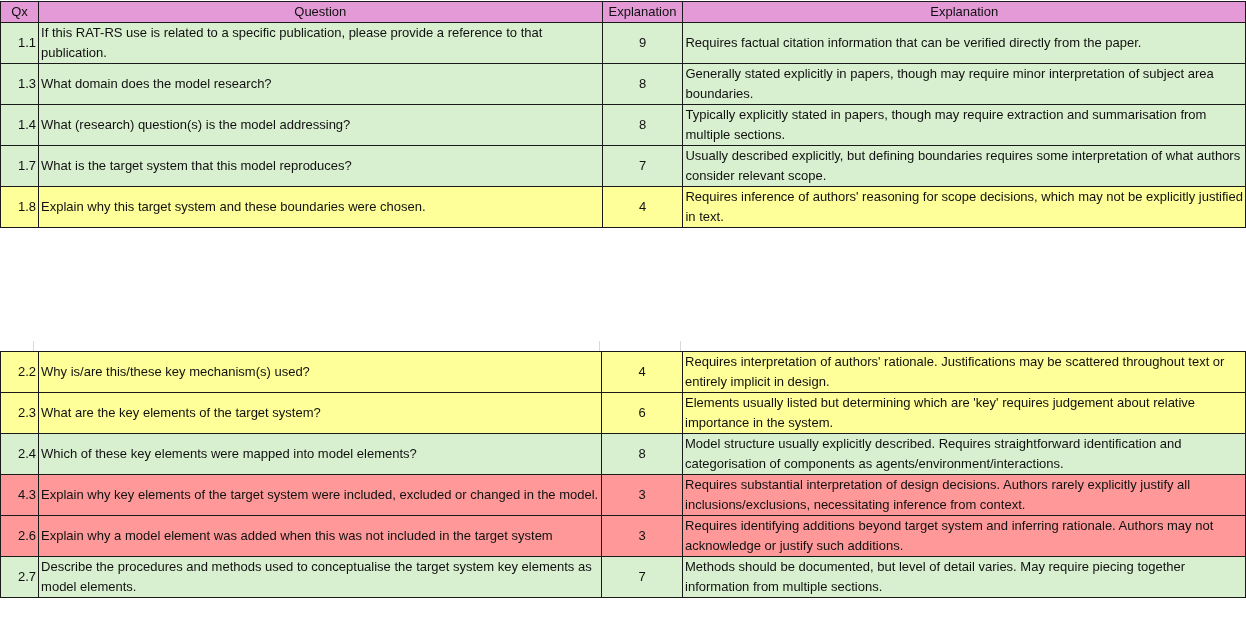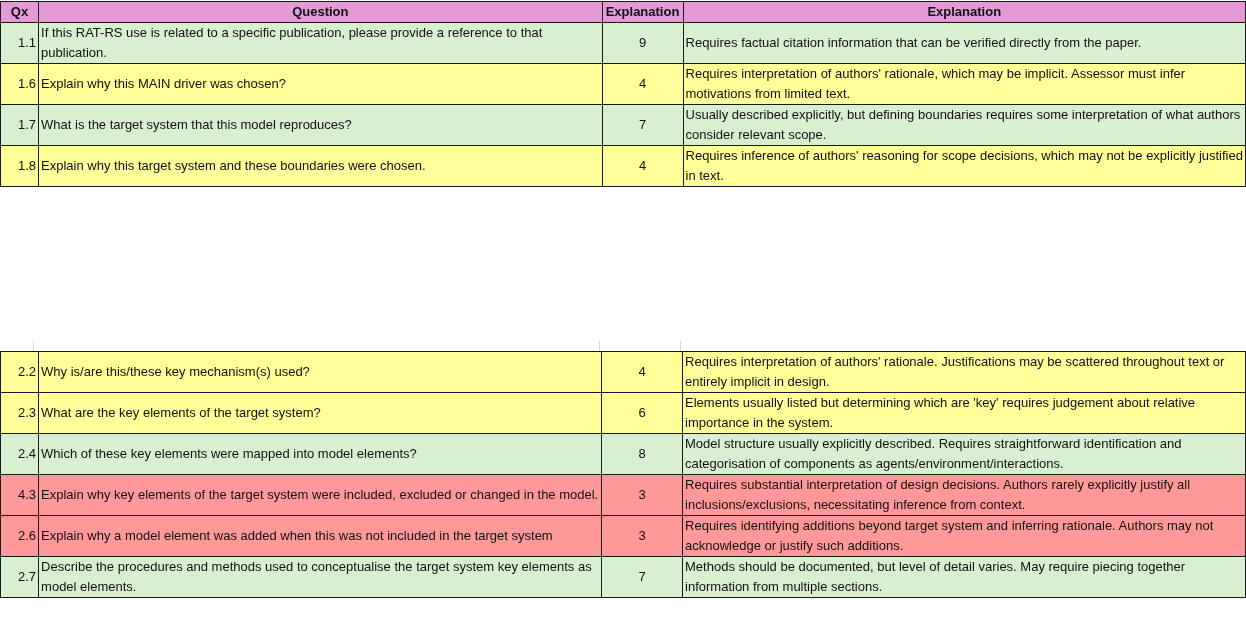--- a/index.html
+++ b/index.html
@@ -1,19 +1,19 @@
 <!DOCTYPE html>
 <html><head>
 <meta charset="utf-8">
 <style>
   html, body { margin: 0; padding: 0; background: #ffffff; }
   body { width: 1246px; height: 632px; overflow: hidden; font-family: "Liberation Sans", sans-serif; font-size: 13px; color: #111; }
   table { border-collapse: collapse; table-layout: fixed; position: absolute; left: 0; }
   td, th { border: 1px solid #1a1a1a; padding: 0 2px; line-height: 20px; vertical-align: middle; overflow: hidden; }
-  th { background: #e39ad6; font-weight: bold; text-align: center; height: 20px; font-size: 13px; }
+  th { background: #e39ad6; font-weight: normal; text-align: center; height: 20px; font-size: 13px; }
   td.qx { text-align: center; padding-left: 17px; }
   td.obj { text-align: center; }
   tr.row td { height: 39px; }
   .green td { background: #d9f0d0; }
   .yellow td { background: #ffff99; }
   .red td { background: #ff9999; }
   #t1 { top: 1px; }
   #t2 { top: 351px; }
   .gap { position: absolute; left: 0; top: 341px; width: 1246px; height: 10px; background: #fff; }
   .gap .gl { position: absolute; top: 0; height: 10px; width: 1px; background: #d8d8d8; }
@@ -36,25 +36,31 @@
       <th>Explanation</th>
     </tr>
   </thead>
   <tbody>
     <tr class="row green">
       <td class="qx">1.1</td>
       <td>If this RAT-RS use is related to a specific publication, please provide a reference to that publication.</td>
       <td class="obj">9</td>
       <td>Requires factual citation information that can be verified directly from the paper.</td>
     </tr>
-    <tr class="row yellow">
-      <td class="qx">1.6</td>
-      <td>Explain why this MAIN driver was chosen?</td>
-      <td class="obj">4</td>
-      <td>Requires interpretation of authors' rationale, which may be implicit. Assessor must infer motivations from limited text.</td>
+    <tr class="row green">
+      <td class="qx">1.3</td>
+      <td>What domain does the model research?</td>
+      <td class="obj">8</td>
+      <td>Generally stated explicitly in papers, though may require minor interpretation of subject area boundaries.</td>
+    </tr>
+    <tr class="row green">
+      <td class="qx">1.4</td>
+      <td>What (research) question(s) is the model addressing?</td>
+      <td class="obj">8</td>
+      <td>Typically explicitly stated in papers, though may require extraction and summarisation from multiple sections.</td>
     </tr>
     <tr class="row green">
       <td class="qx">1.7</td>
       <td>What is the target system that this model reproduces?</td>
       <td class="obj">7</td>
       <td>Usually described explicitly, but defining boundaries requires some interpretation of what authors consider relevant scope.</td>
     </tr>
     <tr class="row yellow">
       <td class="qx">1.8</td>
       <td>Explain why this target system and these boundaries were chosen.</td>

